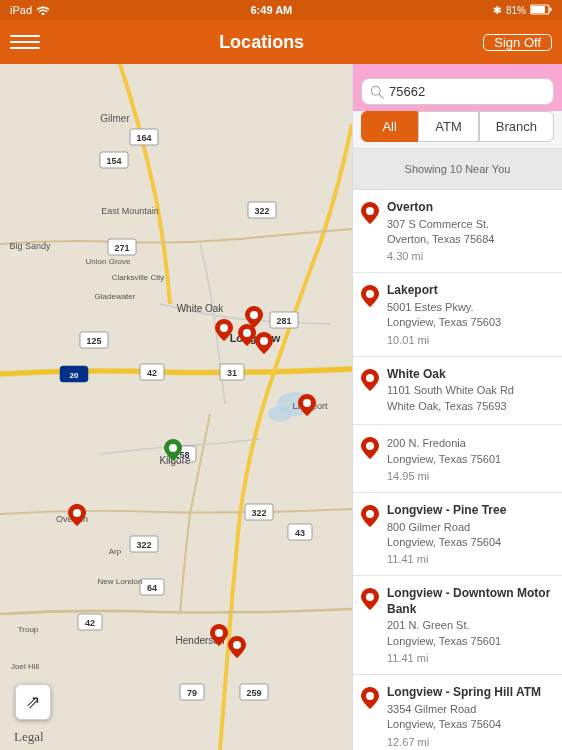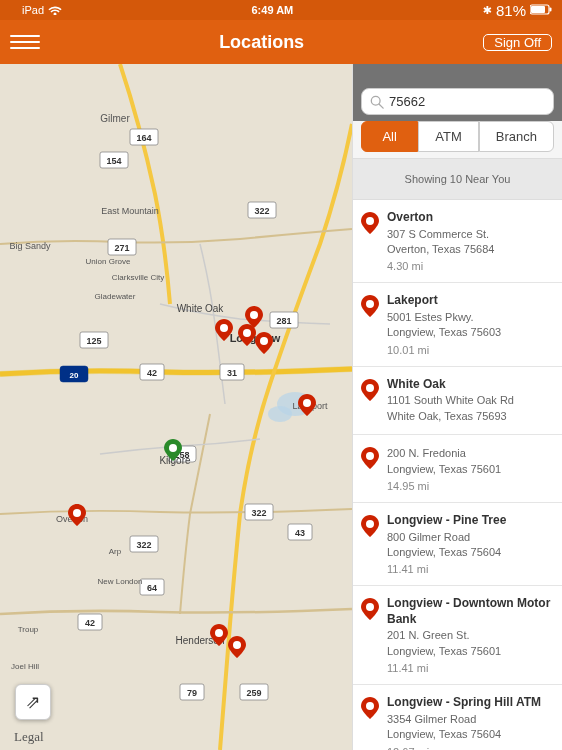--- a/index.html
+++ b/index.html
@@ -4,21 +4,21 @@
   <style>
     * { margin: 0; padding: 0; box-sizing: border-box; }
     body { width: 562px; height: 750px; font-family: -apple-system, 'Helvetica Neue', Arial, sans-serif; overflow: hidden; position: relative; background: #f0f0f0; }
 
     
     .status-bar {
       position: absolute; top: 0; left: 0; right: 0; height: 20px;
       background: #d4580a; display: flex; align-items: center; justify-content: space-between;
       padding: 0 10px; z-index: 100;
     }
-    .status-bar-left { display: flex; gap: 4px; margin-left: 12px; }
+    .status-bar-left { display: flex; gap: 4px; }
     .status-bar-center { font-size: 12px; color: white; font-weight: 600; }
     .status-bar-right { display: flex; align-items: center; gap: 4px; }
     .status-bar span { font-size: 11px; color: white; }
 
     
     .header {
       position: absolute; top: 20px; left: 0; right: 0; height: 44px;
       background: #e06010; display: flex; align-items: center; justify-content: space-between;
       padding: 0 10px; z-index: 100;
     }
@@ -59,21 +59,21 @@
 
     
     .right-panel {
       position: absolute; top: 64px; right: 0; width: 210px; bottom: 0;
       background: #f5f5f5; display: flex; flex-direction: column;
       border-left: 1px solid #ddd;
     }
 
     
     .search-bar {
-      padding: 24px 8px 6px; background: #737373;
+      padding: 14px 8px 6px; background: #f9a8d4;
     }
     .search-input-wrap {
       display: flex; align-items: center;
       background: white; border: 1px solid #ccc; border-radius: 8px;
       padding: 5px 8px; gap: 5px;
     }
     .search-icon-svg { width: 14px; height: 14px; color: #aaa; flex-shrink: 0; }
     .search-input {
       border: none; outline: none; font-size: 13px; color: #333; width: 100%;
       background: transparent;
@@ -120,21 +120,21 @@
     <span>iPad</span>
     <span>
       <svg width="14" height="11" viewBox="0 0 14 11">
           <path d="M7 8.5a1.5 1.5 0 1 1 0 3 1.5 1.5 0 0 1 0-3zM7 5.5C8.8 5.5 10.4 6.2 11.6 7.4l-1.1 1.1a5 5 0 0 0-7 0L2.4 7.4A7 7 0 0 1 7 5.5zM7 2.5C9.6 2.5 11.9 3.5 13.6 5.2L12.5 6.3A8.5 8.5 0 0 0 1.5 6.3L.4 5.2A10 10 0 0 1 7 2.5z" fill="white"></path>
         </svg>
     </span>
   </div>
   <span class="status-bar-center">6:49 AM</span>
   <div class="status-bar-right">
     <span style="font-size:11px;color:white;">✱</span>
-    <span style="font-size:15px;color:white;">81%</span>
+    <span style="font-size:10px;color:white;">81%</span>
     <span>
       <svg width="22" height="11" viewBox="0 0 22 11">
           <rect x="0" y="1" width="19" height="9" rx="2" ry="2" fill="none" stroke="white" stroke-width="1.2"></rect>
           <rect x="19.5" y="3.5" width="2" height="4" rx="1" fill="white"></rect>
           <rect x="1" y="2" width="14" height="7" rx="1" fill="white"></rect>
         </svg>
     </span>
   </div>
 </div>
 

